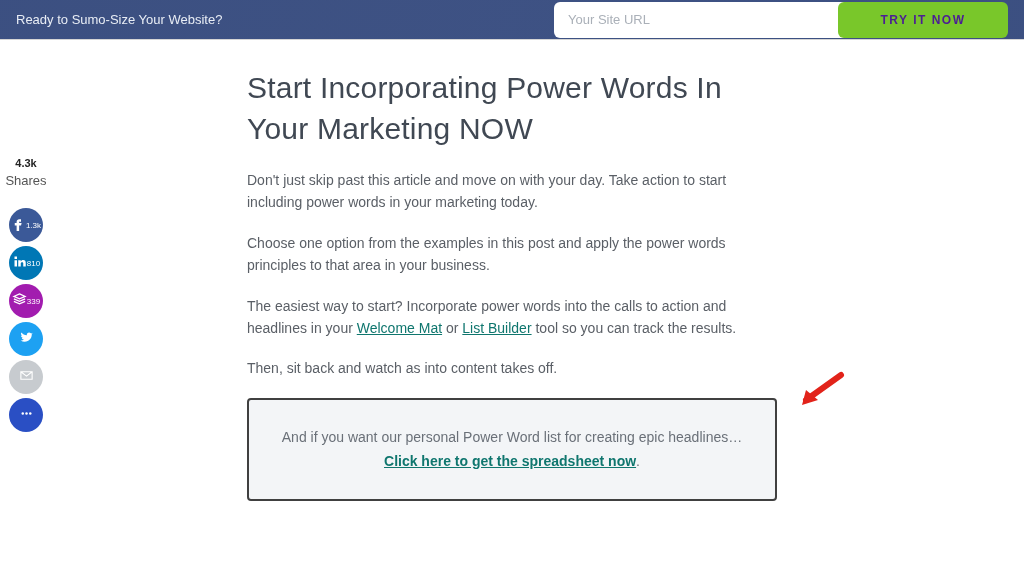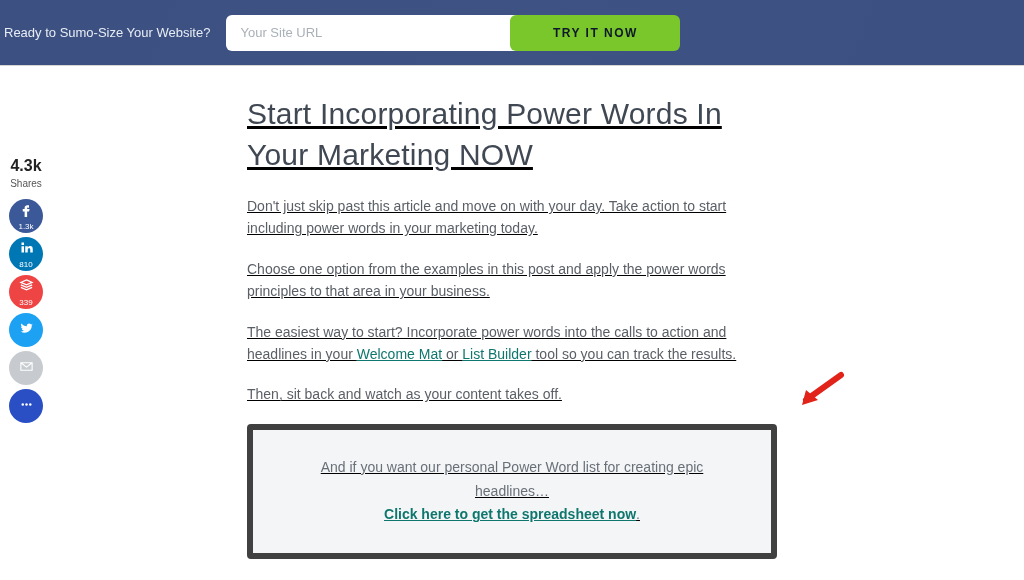--- a/index.html
+++ b/index.html
@@ -3,63 +3,63 @@
 <meta charset="utf-8">
 <style>
 * { margin: 0; padding: 0; box-sizing: border-box; }
 body {
   font-family: -apple-system, BlinkMacSystemFont, "Segoe UI", Helvetica, Arial, sans-serif;
   width: 1024px; height: 580px; overflow: hidden; background: #fff;
 }
 
 
 .topbar {
-  height: 66px;
+  height: 40px;
   background: linear-gradient(rgba(60,80,130,0.88), rgba(60,80,130,0.88)),
               linear-gradient(110deg, #3a4e7a 0%, #4a5f90 50%, #3a4e7a 100%);
   border-bottom: 1px solid #d5d5d5;
-  display: flex; align-items: center; justify-content: flex-start;
-  gap: 16px; padding: 0 4px;
+  display: flex; align-items: center; justify-content: space-between;
+  gap: 16px; padding: 0 16px;
 }
 .topbar-prompt { color: #e8edf5; font-size: 13px; }
 .url-input { width: 290px; height: 36px; border: none; border-radius: 6px 0 0 6px; padding: 0 14px; font-size: 13px; color: #1d4ed8; }
 .url-input::placeholder { color: #aab0b8; }
 .try-btn {
   height: 36px; width: 170px; border: none; border-radius: 6px;
   margin-left: -6px;
-  background: #79c72a; color: #0f172a; font-weight: 600; font-size: 12px;
+  background: #79c72a; color: #4c1d95; font-weight: 600; font-size: 12px;
   letter-spacing: 1.5px; cursor: pointer;
 }
 .input-wrap { display: flex; align-items: center; }
 
 
-.article { width: 530px; margin: 28px auto 8px; text-decoration: underline; }
+.article { width: 530px; margin: 28px auto 8px; }
 .article h1 {
   font-size: 30px; font-weight: 400; color: #404853; line-height: 1.35;
   margin-bottom: 20px; letter-spacing: 0.2px;
 }
 .article p {
   font-size: 14px; color: #5a5f66; line-height: 1.6; margin-bottom: 18px;
 }
 .ilink { color: #0f766e; text-decoration: underline; }
 .callout {
-  background: #f3f5f7; border: 6px solid #404040; border-radius: 4px;
+  background: #f3f5f7; border: 2px solid #404040; border-radius: 4px;
   padding: 26px 30px; margin: 16px 0 20px; text-align: center;
   font-size: 14px; color: #6a7078; line-height: 1.7;
 }
 .callout a { color: #0f766e; font-weight: 700; text-decoration: underline; }
 
 
 .share-col { position: absolute; left: 8px; top: 158px; width: 36px; display: flex; flex-direction: column; align-items: center; gap: 4px; }
-.share-total { font-size: 16px; font-weight: 700; color: #222; line-height: 1; text-align: left; }
-.share-total-label { font-size: 10px; color: #555; margin-bottom: 6px; }
-.share-btn { width: 34px; height: 34px; border-radius: 50%; display: flex; flex-direction: column; align-items: center; justify-content: center; color: #fff; cursor: pointer; }
+.share-total { font-size: 11px; font-weight: 700; color: #222; line-height: 1; text-align: left; }
+.share-total-label { font-size: 13px; color: #555; margin-bottom: 16px; }
+.share-btn { width: 34px; height: 34px; border-radius: 50%; display: flex; flex-direction: row; align-items: center; justify-content: center; color: #fff; cursor: pointer; }
 .share-btn svg { width: 15px; height: 15px; fill: #fff; }
 .share-count { font-size: 8px; margin-top: 1px; }
-.fb { background:#3b5998; } .li { background:#0077b5; } .bf { background:#ef4444; }
+.fb { background:#3b5998; } .li { background:#0077b5; } .bf { background:#a21caf; }
 .tw { background:#1da1f2; } .em { background:#c7cbcf; } .mo { background:#2a4fc4; }
 
 
 .arrow { position: absolute; left: 796px; top: 370px; width: 50px; height: 40px; }
 .arrow svg { width: 100%; height: 100%; }
 </style>
 </head>
 <body>
 
 <div class="topbar">
@@ -111,21 +111,21 @@
   </div>
 </div>
 
 <div class="article">
   <h1>Start Incorporating Power Words In Your Marketing NOW</h1>
   <p>Don't just skip past this article and move on with your day. Take action to start including power words in your marketing today.</p>
   <p>Choose one option from the examples in this post and apply the power words principles to that area in your business.</p>
   <p>
     <span>The easiest way to start? Incorporate power words into the calls to action and headlines in your </span><a class="ilink" href="#">Welcome Mat</a><span> or </span><a class="ilink" href="#">List Builder</a><span> tool so you can track the results.</span>
   </p>
-  <p>Then, sit back and watch as your content takes off.</p>
+  <p>Then, sit back and watch as into content takes off.</p>
 
   <div class="callout">
     <span>And if you want our personal Power Word list for creating epic headlines…</span><br>
     <a href="#">Click here to get the spreadsheet now</a><span>.</span>
   </div>
 
 </div>
 
 <div class="arrow">
   <svg viewBox="0 0 50 40">

